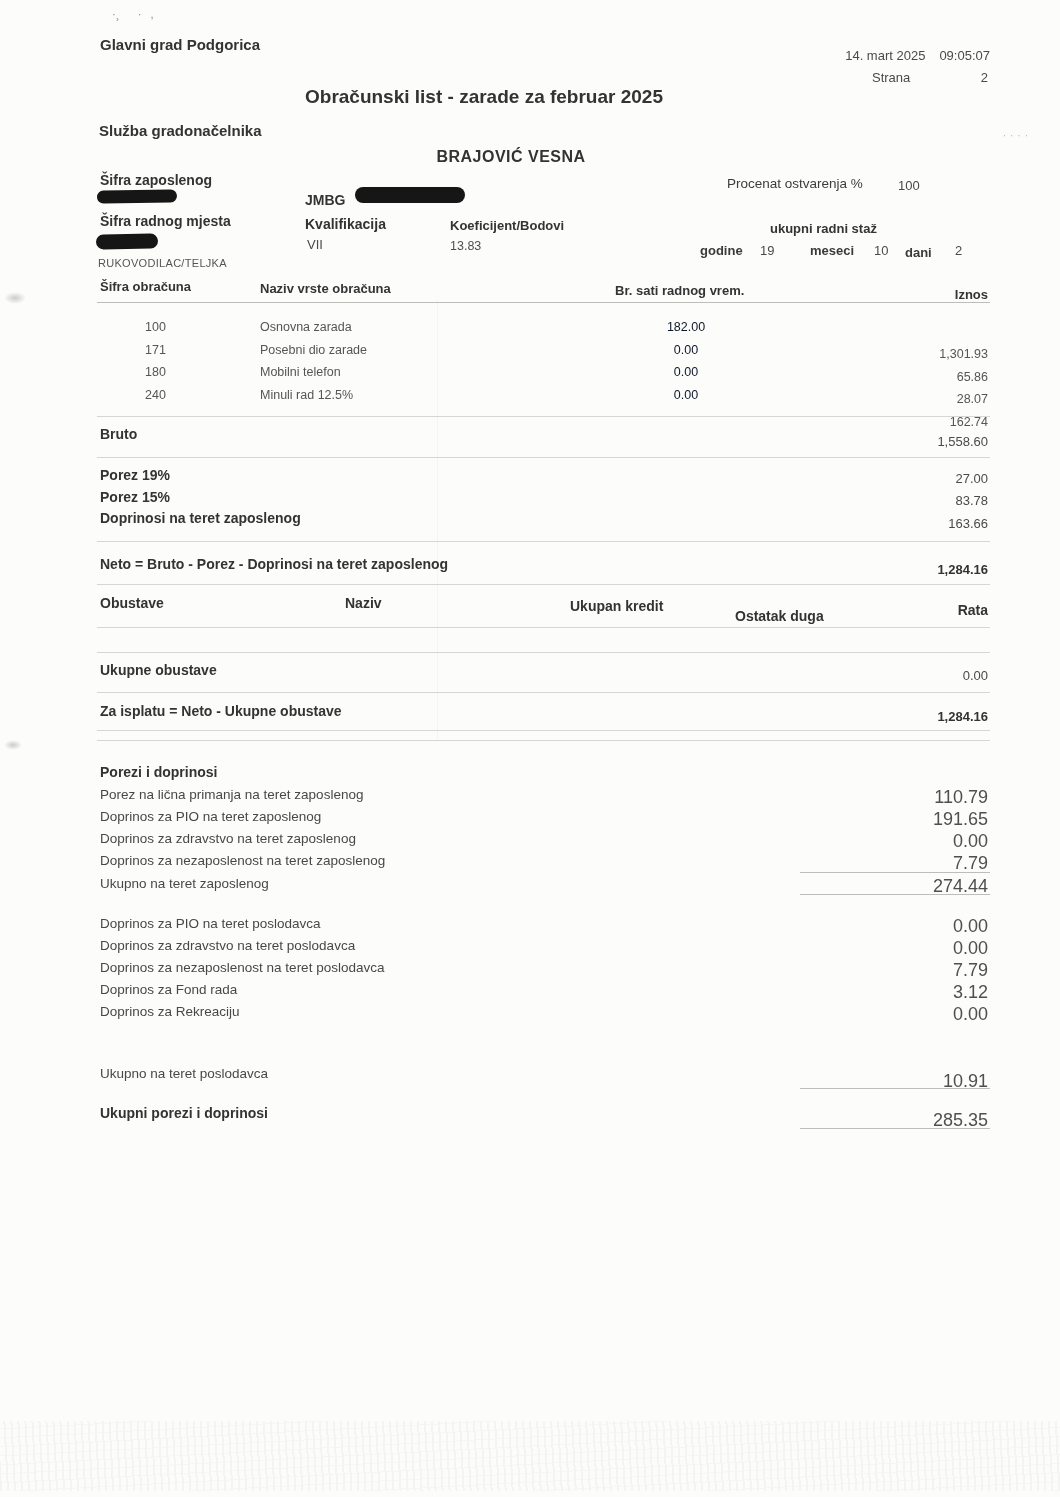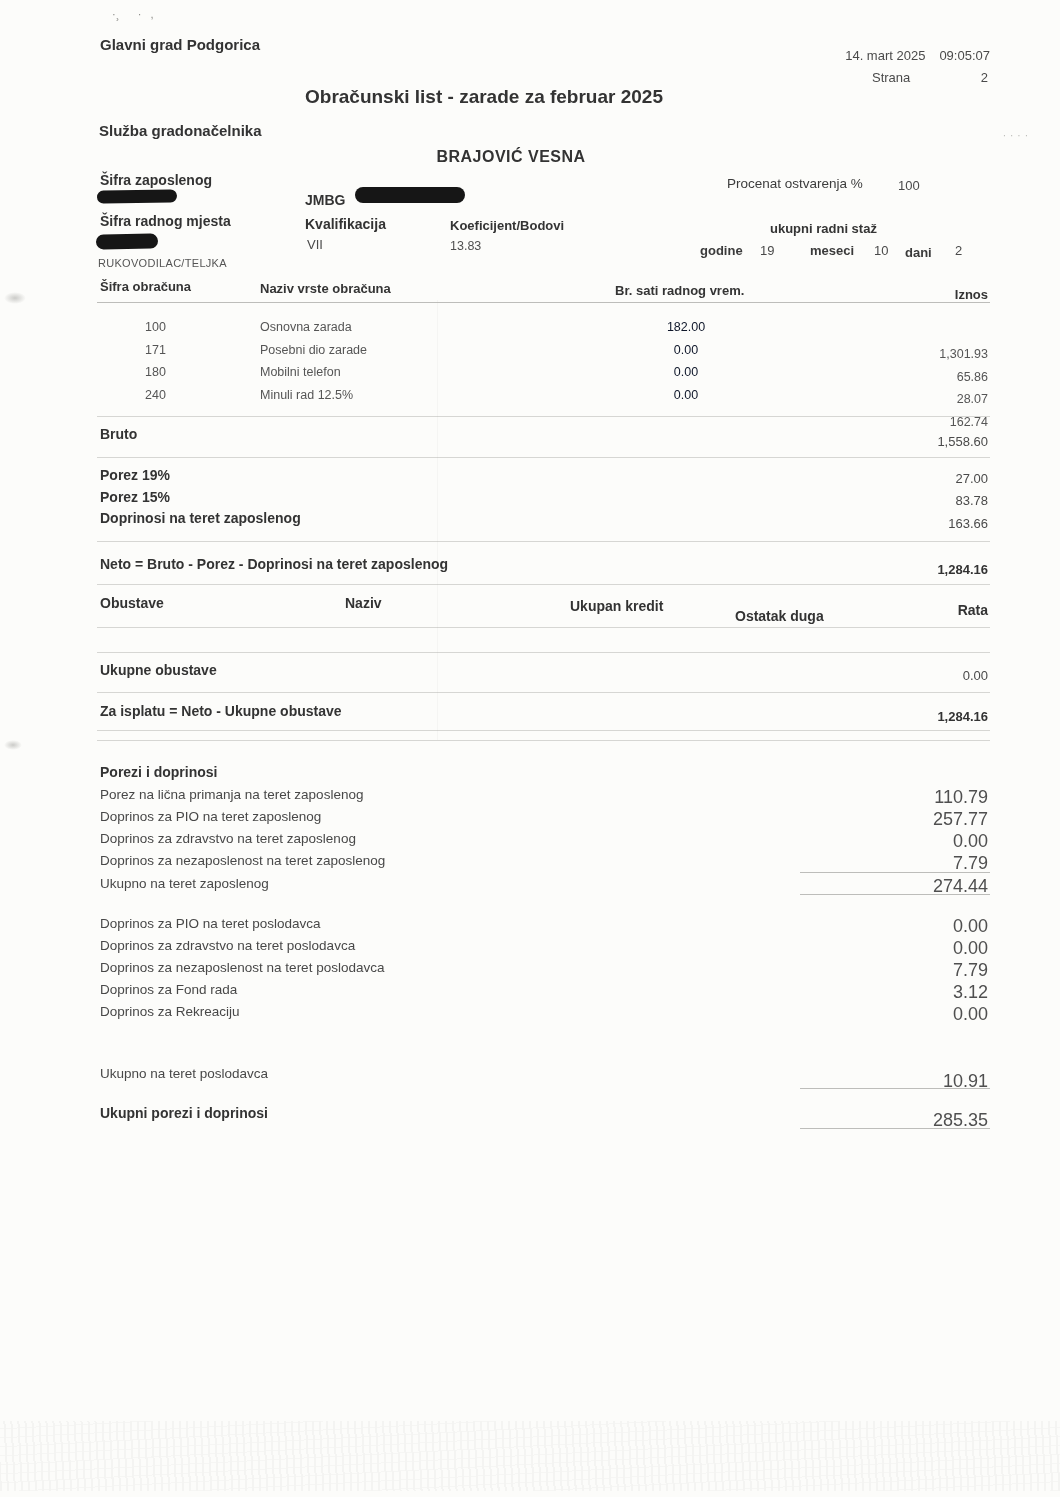--- a/index.html
+++ b/index.html
@@ -157,21 +157,21 @@
   <div class="rule faint" style="left:97px;right:70px;top:740px;"></div>
 
   <div class="abs lbl" style="left:100px;top:764px;">Porezi i doprinosi</div>
 
   <div class="pd-row" style="top:787px;">
     <span class="pd-lbl">Porez na lična primanja na teret zaposlenog</span>
     <span class="pd-val">110.79</span>
   </div>
   <div class="pd-row" style="top:809px;">
     <span class="pd-lbl">Doprinos za PIO na teret zaposlenog</span>
-    <span class="pd-val">257.77</span>
+    <span class="pd-val">191.65</span>
   </div>
   <div class="pd-row" style="top:831px;">
     <span class="pd-lbl">Doprinos za zdravstvo na teret zaposlenog</span>
     <span class="pd-val">0.00</span>
   </div>
   <div class="pd-row" style="top:853px;">
     <span class="pd-lbl">Doprinos za nezaposlenost na teret zaposlenog</span>
     <span class="pd-val">7.79</span>
   </div>
 

